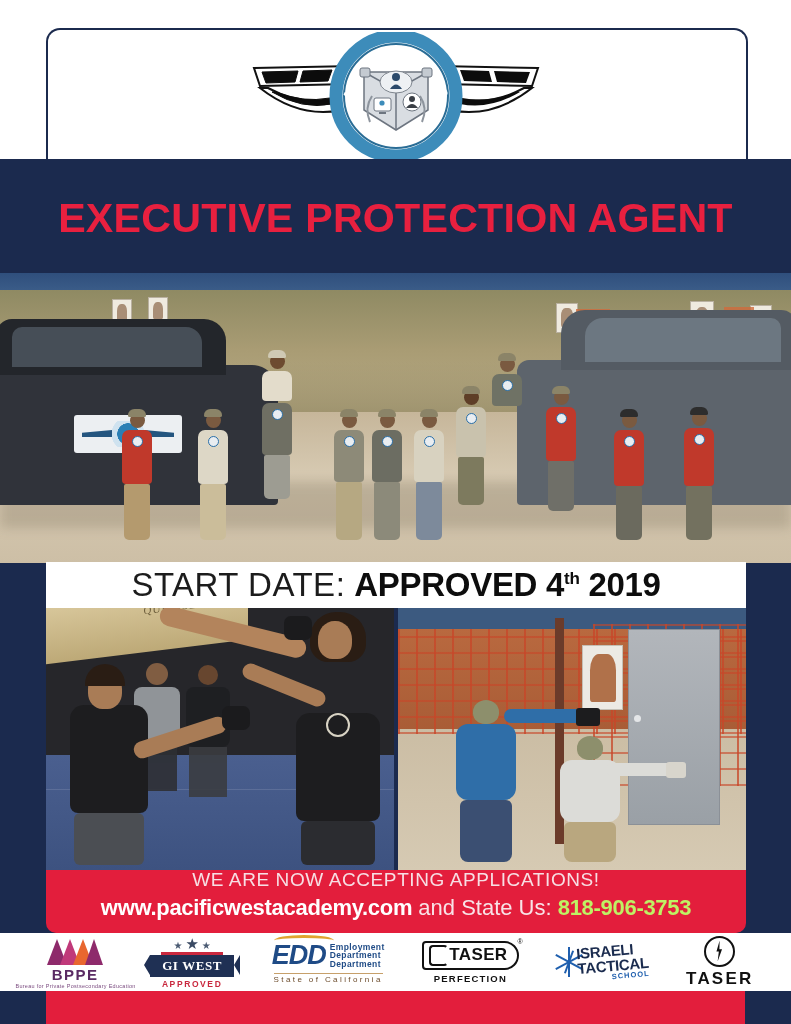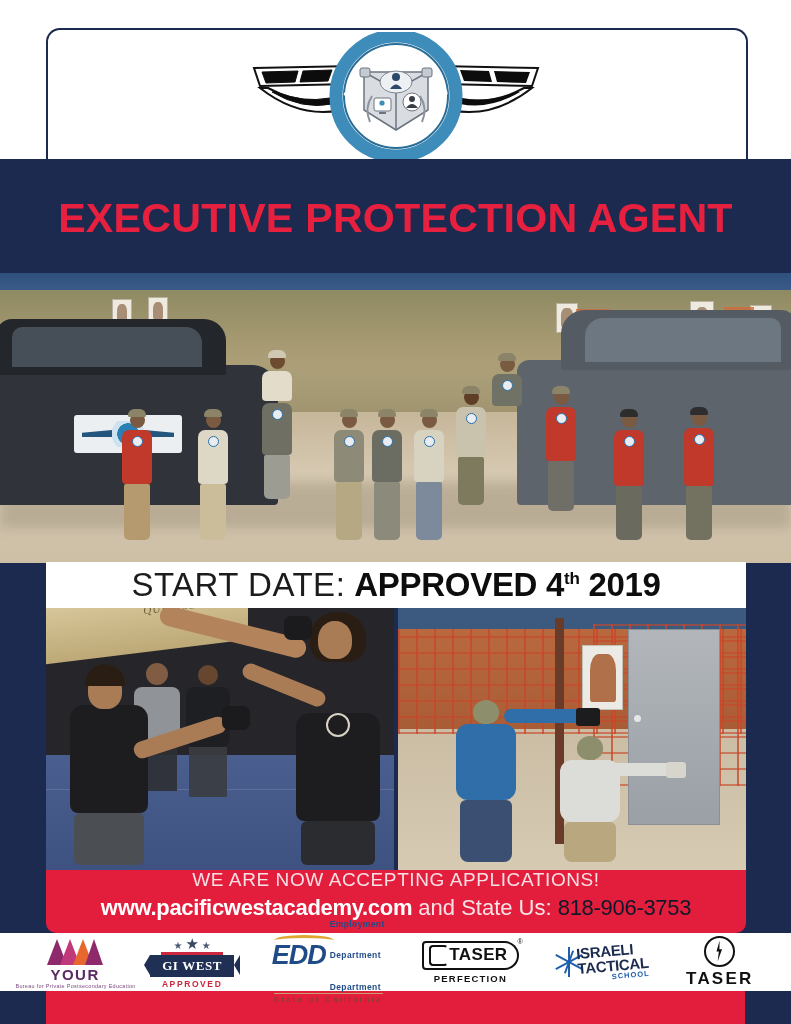--- a/index.html
+++ b/index.html
@@ -231,21 +231,21 @@
     z-index:7;
   }
   .cta .c1{
     color:#f7dfe4;font-size:19px;letter-spacing:.6px;font-weight:400;line-height:1.1;
   }
   .cta .c2{
     margin-top:5px;font-size:22px;line-height:1.1;white-space:nowrap;
   }
   .cta .c2 .url{color:#ffffff;font-weight:bold;letter-spacing:-.3px;}
   .cta .c2 .mid{color:#f8e3e7;font-weight:400;}
-  .cta .c2 .tel{color:#0f172a;font-weight:normal;letter-spacing:-.3px;}
+  .cta .c2 .tel{color:#bef264;font-weight:bold;letter-spacing:-.3px;}
 
   
   .logostrip{
     position:absolute;left:0;top:933px;width:791px;height:58px;
     background:#ffffff;
     display:flex;align-items:center;justify-content:space-evenly;
     z-index:8;
   }
   .plogo{
     display:flex;flex-direction:column;align-items:center;justify-content:center;
@@ -282,21 +282,21 @@
   
   .edd-row{display:flex;align-items:center;gap:4px;}
   .edd-mark{
     font-size:27px;font-weight:bold;font-style:italic;color:#1f4b86;
     letter-spacing:-1px;position:relative;
   }
   .edd-swoosh{
     position:absolute;left:2px;top:-5px;width:60px;height:8px;
     border-top:3px solid #e0a430;border-radius:50%;
   }
-  .edd-lines{display:flex;flex-direction:column;line-height:1.02;gap:23px;}
+  .edd-lines{display:flex;flex-direction:column;line-height:1.02;}
   .edd-lines span{font-size:8.5px;font-weight:bold;color:#1f4b86;letter-spacing:.4px;}
   .edd-state{
     font-size:8px;color:#6b4a2a;letter-spacing:2.4px;border-top:1px solid #c7a06a;
     margin-top:2px;padding-top:1px;white-space:nowrap;
   }
 
   
   .naemt-row{display:flex;align-items:center;gap:3px;}
   .naemt-mark{font-size:24px;font-weight:bold;color:#1f3f86;letter-spacing:-.6px;font-family:"Liberation Serif", serif;}
   .sol{position:relative;width:22px;height:22px;}
@@ -657,21 +657,21 @@
 
   <div class="logostrip">
 
     <div class="plogo">
       <div class="bppe-mark">
         <span class="tri t1"></span>
           <span class="tri t2"></span>
           <span class="tri t3"></span>
           <span class="tri t4"></span>
       </div>
-      <div class="bppe-txt">YOUR</div>
+      <div class="bppe-txt">BPPE</div>
       <div class="bppe-sub">Bureau for Private Postsecondary Education</div>
     </div>
 
     <div class="plogo">
       <div class="gi-stars">
         <span class="s">★</span>
           <span class="s big">★</span>
           <span class="s">★</span>
       </div>
       <div class="gi-rule"></div>

